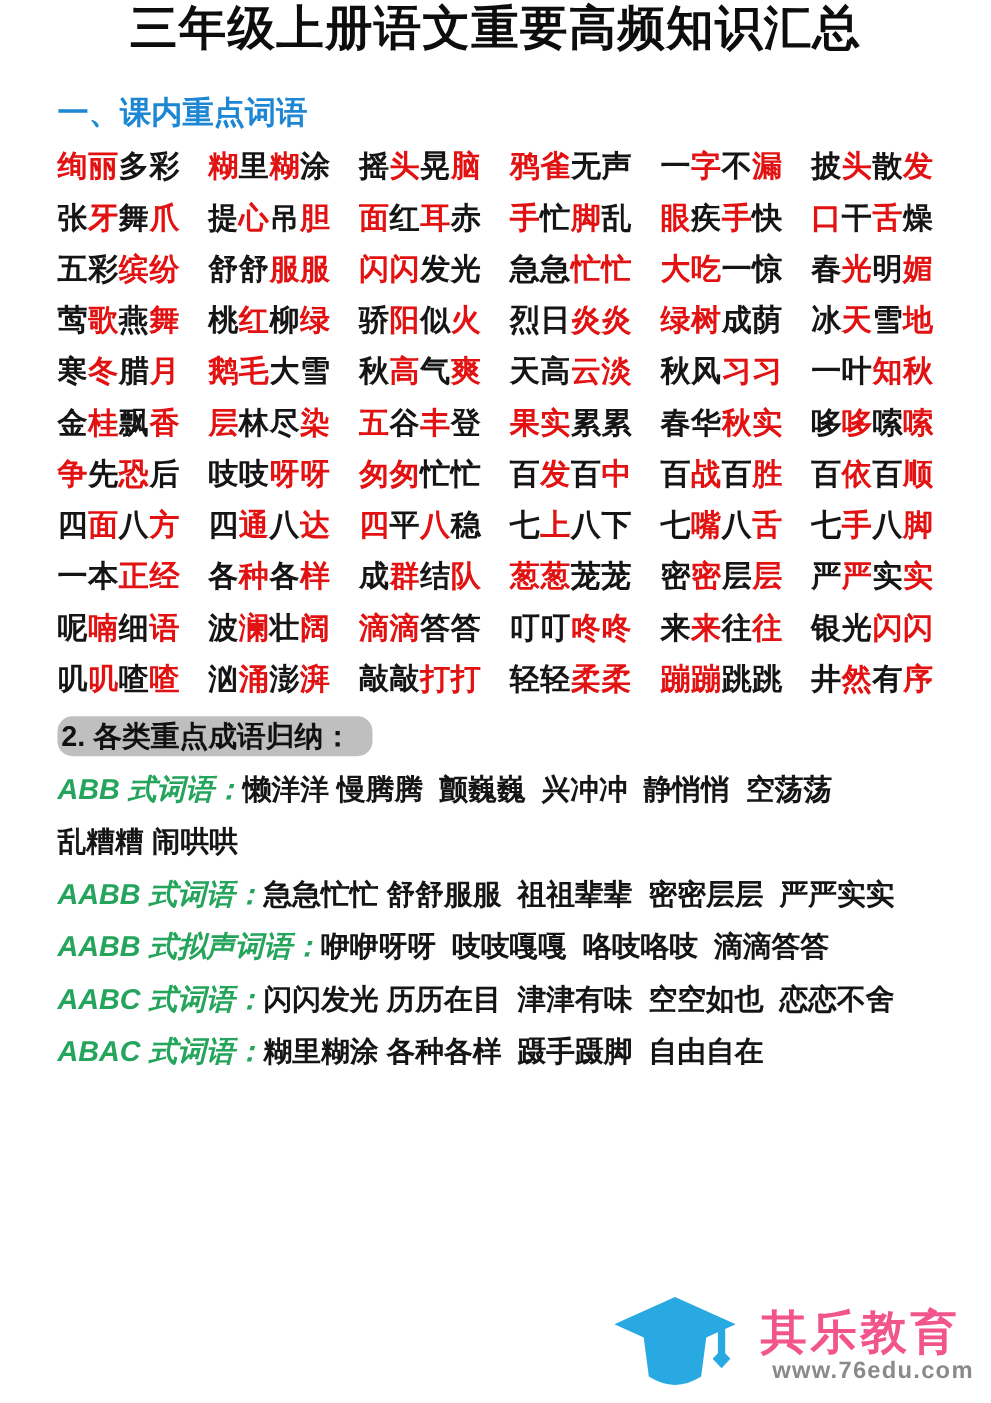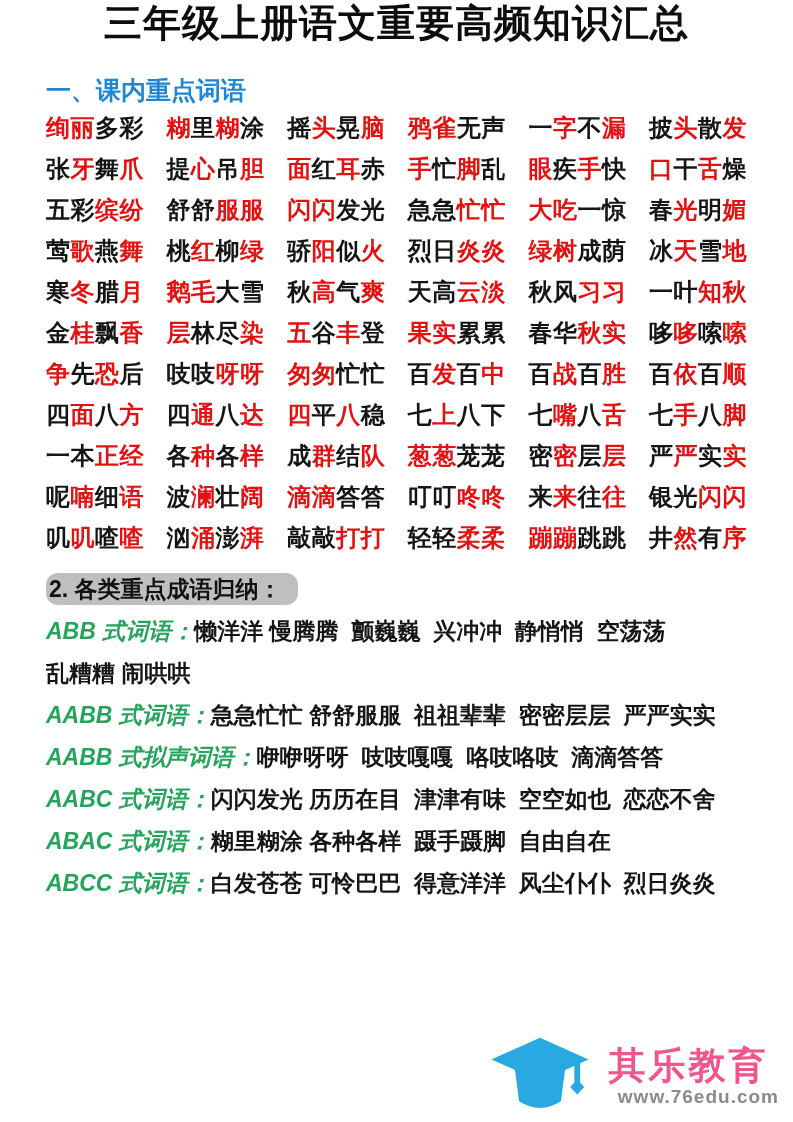--- a/index.html
+++ b/index.html
@@ -9,21 +9,21 @@
   *{margin:0;padding:0;box-sizing:border-box;}
   html,body{background:#ffffff;}
   body{font-family:"Liberation Sans","DejaVu Sans",sans-serif;}
   .page{position:relative;width:793px;height:1122px;background:#ffffff;overflow:hidden;}
   .title{text-align:center;font-size:38px;line-height:46px;font-weight:900;color:#0d0d0d;letter-spacing:1px;}
   .content{padding:0 46px;}
   .blue-heading{margin-top:30px;font-size:25px;line-height:28px;font-weight:800;color:var(--blue);}
   .gray-header{display:inline-block;margin-top:10px;background:var(--header-bg);color:#111;font-size:23px;line-height:32px;font-weight:800;padding:0 16px 0 3px;}
   .gray-header.second{margin-top:10px;border-radius:12px;}
   .idiom-grid{margin-top:8px;}
-  .idiom-row{display:flex;justify-content:space-between;height:41px;}
+  .idiom-row{display:flex;justify-content:space-between;height:41px;align-items:center;}
   .idiom{font-size:24px;font-weight:600;letter-spacing:0.5px;white-space:nowrap;}
   .idiom .r{color:var(--red);}
   .idiom .k{color:var(--ink);}
   .categories{margin-top:5px;}
   .cat-line{font-size:23px;line-height:42px;font-weight:600;color:var(--ink);white-space:pre-wrap;}
   .cat-label{color:var(--green);font-weight:800;font-style:italic;}
   .logo{position:absolute;right:14px;bottom:4px;display:flex;align-items:center;gap:6px;}
   .logo-text{display:flex;flex-direction:column;align-items:center;}
   .brand{font-size:37px;font-weight:900;color:var(--brand-pink);letter-spacing:3px;line-height:40px;}
   .url{font-size:19px;font-weight:800;color:var(--url-gray);letter-spacing:1px;line-height:22px;margin-left:20px;}
@@ -132,21 +132,20 @@
     <div>
       <span class="gray-header second">2. 各类重点成语归纳：</span>
     </div>
 
     <div class="categories">
         <div class="cat-line"><span class="cat-label">ABB 式词语：</span><span>懒洋洋 慢腾腾  颤巍巍  兴冲冲  静悄悄  空荡荡</span><div>乱糟糟 闹哄哄</div></div>
         <div class="cat-line"><span class="cat-label">AABB 式词语：</span><span>急急忙忙 舒舒服服  祖祖辈辈  密密层层  严严实实</span></div>
         <div class="cat-line"><span class="cat-label">AABB 式拟声词语：</span><span>咿咿呀呀  吱吱嘎嘎  咯吱咯吱  滴滴答答</span></div>
         <div class="cat-line"><span class="cat-label">AABC 式词语：</span><span>闪闪发光 历历在目  津津有味  空空如也  恋恋不舍</span></div>
         <div class="cat-line"><span class="cat-label">ABAC 式词语：</span><span>糊里糊涂 各种各样  蹑手蹑脚  自由自在</span></div>
-        <div class="cat-line"><span class="cat-label">ABCC 式词语：</span><span>白发苍苍 可怜巴巴  得意洋洋  风尘仆仆  烈日炎炎</span></div>
       </div>
   </div>
 
   <div class="logo">
     <svg class="cap-svg" width="104" height="82" viewBox="0 0 124 98">
       <polygon points="62,2 120,28 62,54 4,28" fill="#29a9e1"></polygon>
       <path d="M32,40 L92,40 L87,78 Q62,94 37,78 Z" fill="#29a9e1"></path>
       <rect x="103" y="30" width="7" height="26" fill="#29a9e1"></rect>
       <polygon points="106.5,52 115,61 106.5,70 98,61" fill="#29a9e1"></polygon>
     </svg>

